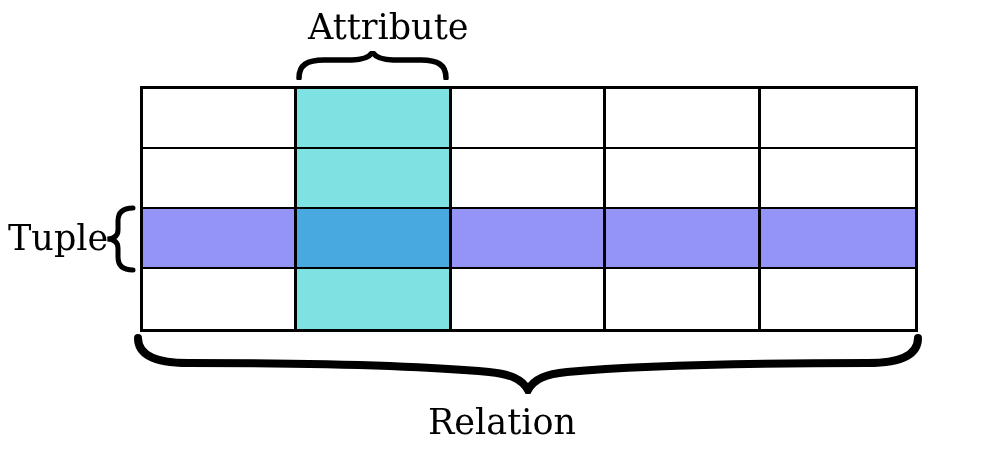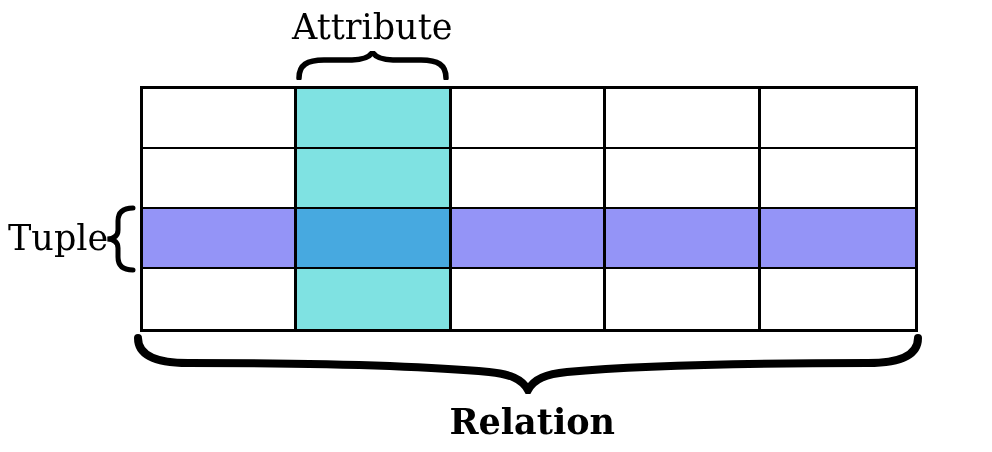--- a/index.html
+++ b/index.html
@@ -11,23 +11,23 @@
     font-family: "DejaVu Serif", "Liberation Serif", serif;
     overflow: hidden;
   }
   .label {
     position: absolute;
     color: #000;
     font-size: 35px;
     line-height: 1.05;
     white-space: nowrap;
   }
-  .attribute-label { left: 292px; top: 9px;  width: 160px; text-align: center; }
+  .attribute-label { left: 308px; top: 9px;  width: 160px; text-align: center; }
   .tuple-label    { left: 8px;   top: 220px; width: 95px;  text-align: left; }
-  .relation-label { left: 415px; top: 404px; width: 200px; text-align: right; font-weight: bold; }
+  .relation-label { left: 428px; top: 404px; width: 200px; text-align: left; }
 
   .grid {
     position: absolute;
     left: 140px; top: 86px;
     width: 778px; height: 246px;
     box-sizing: border-box;
     border: 3px solid var(--grid-line, #000);
     display: grid;
     grid-template-columns: repeat(5, 1fr);
     grid-template-rows: repeat(4, 1fr);

